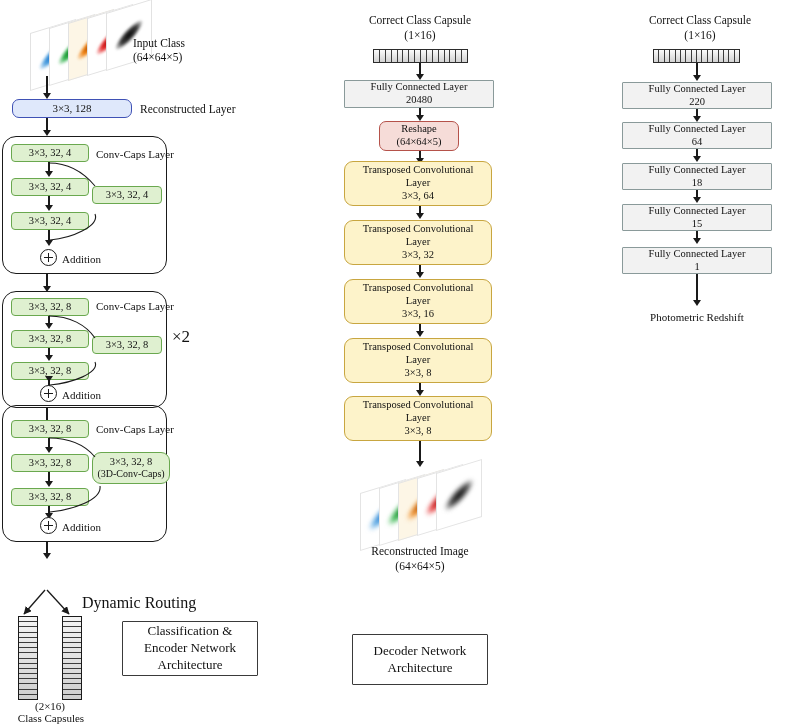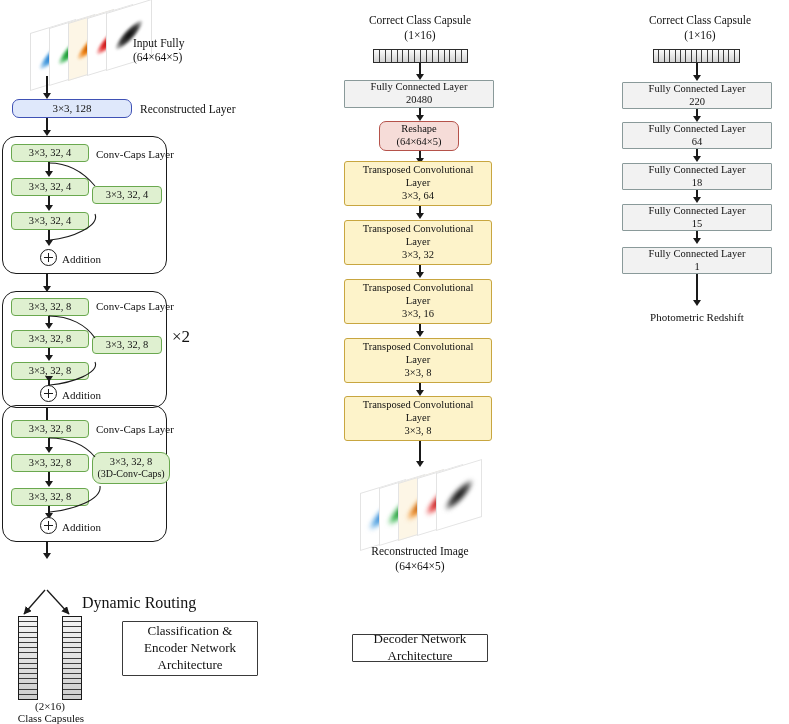--- a/index.html
+++ b/index.html
@@ -19,21 +19,21 @@
   .box{position:absolute;box-sizing:border-box;display:flex;flex-direction:column;
        align-items:center;justify-content:center;text-align:center;
        font-size:10.5px;line-height:1.22;}
   .box .l2{font-size:10px;}
 
   .box-conv{background:#dfe8fb;border:1.2px solid #3f51b5;border-radius:7px;font-size:11px;}
   .box-caps{background:#dff0d0;border:1.1px solid #6aa84f;border-radius:4px;font-size:10.5px;}
   .box-caps3d{background:#dff0d0;border:1.1px solid #6aa84f;border-radius:9px;}
   .box-pink{background:#f6dcd8;border:1.2px solid #b5524a;border-radius:7px;}
   .box-gray{background:#f2f2f2;border:1.1px solid #8a9a9a;border-radius:1px;}
-  .box-yellow{background:#fdf3ca;border:1.1px solid #c8a640;border-radius:3px;}
+  .box-yellow{background:#fdf3ca;border:1.1px solid #c8a640;border-radius:9px;}
   .box-caption{background:#ffffff;border:1.4px solid #3a3a3a;border-radius:1px;
                font-size:13px;line-height:1.3;}
 
   
   .resblock{position:absolute;box-sizing:border-box;border:1.2px solid #1a1a1a;border-radius:14px;background:transparent;}
 
   
   .vline{position:absolute;background:#1a1a1a;width:1.6px;}
   .arrowhead{position:absolute;width:0;height:0;
       border-left:4px solid transparent;border-right:4px solid transparent;
@@ -95,21 +95,21 @@
       <div class="blobwrap">
           <div class="blob" style="background:radial-gradient(ellipse at center,#8c0606 0%,#e42a2a 40%,rgba(245,160,160,0) 72%);"></div>
         </div>
     </div>
     <div class="plane" style="left:76px;top:0px;">
       <div class="blobwrap">
           <div class="blob" style="background:radial-gradient(ellipse at center,#050505 0%,#3d3d3d 40%,rgba(170,170,170,0) 72%);"></div>
         </div>
     </div>
   </div>
-  <div class="txt" style="left:133px;top:37px;font-size:11.5px;">Input Fully</div>
+  <div class="txt" style="left:133px;top:37px;font-size:11.5px;">Input Class</div>
   <div class="txt" style="left:133px;top:51px;font-size:11.5px;">(64×64×5)</div>
 
   <div class="vline" style="left:46px;top:76px;height:20px;"></div>
   <div class="arrowhead" style="left:43px;top:93px;"></div>
 
   <div class="box box-conv" style="left:12px;top:99px;width:120px;height:19px;">
     <span>3×3, 128</span>
   </div>
   <div class="txt" style="left:140px;top:103px;font-size:11.5px;">Reconstructed Layer</div>
 
@@ -365,21 +365,21 @@
     </div>
     <div class="plane" style="left:76px;top:0px;">
       <div class="blobwrap">
           <div class="blob" style="background:radial-gradient(ellipse at center,#050505 0%,#4f4f4f 45%,rgba(185,185,185,0) 75%);"></div>
         </div>
     </div>
   </div>
   <div class="txt c" style="left:355px;top:545px;width:130px;font-size:11.5px;">Reconstructed Image</div>
   <div class="txt c" style="left:355px;top:560px;width:130px;font-size:11.5px;">(64×64×5)</div>
 
-  <div class="box box-caption" style="left:352px;top:634px;width:136px;height:28px;">
+  <div class="box box-caption" style="left:352px;top:634px;width:136px;height:51px;">
     <span>Decoder Network</span>
     <span>Architecture</span>
   </div>
 
   <div class="txt c" style="left:620px;top:14px;width:160px;font-size:11.5px;">Correct Class Capsule</div>
   <div class="txt c" style="left:620px;top:29px;width:160px;font-size:11.5px;">(1×16)</div>
   <div class="capsbar-h" style="left:653px;top:49px;width:87px;height:14px;">
     <i></i>
       <i></i>
       <i></i>

